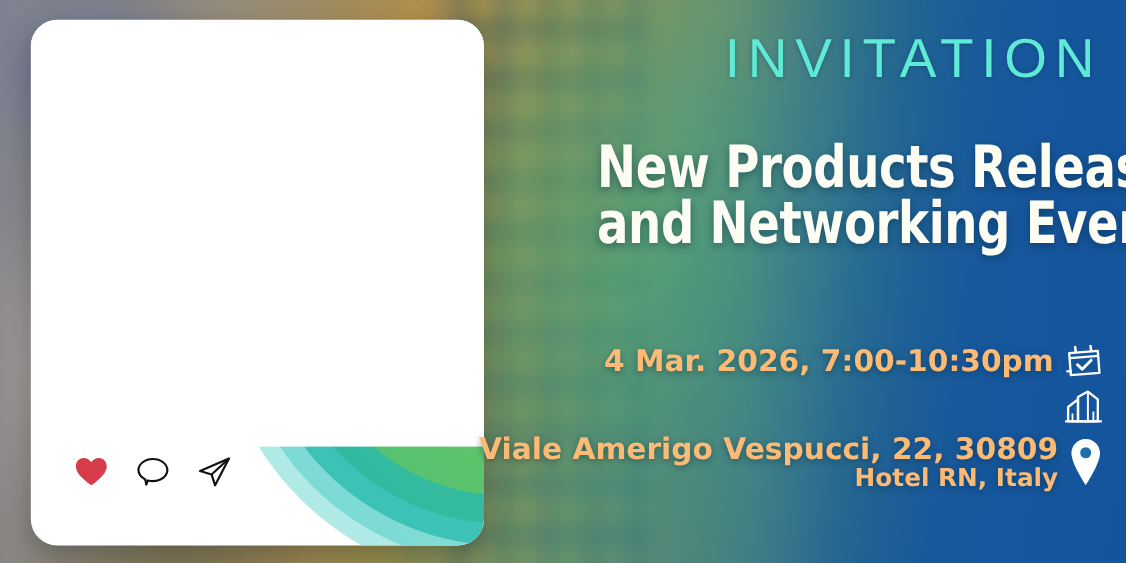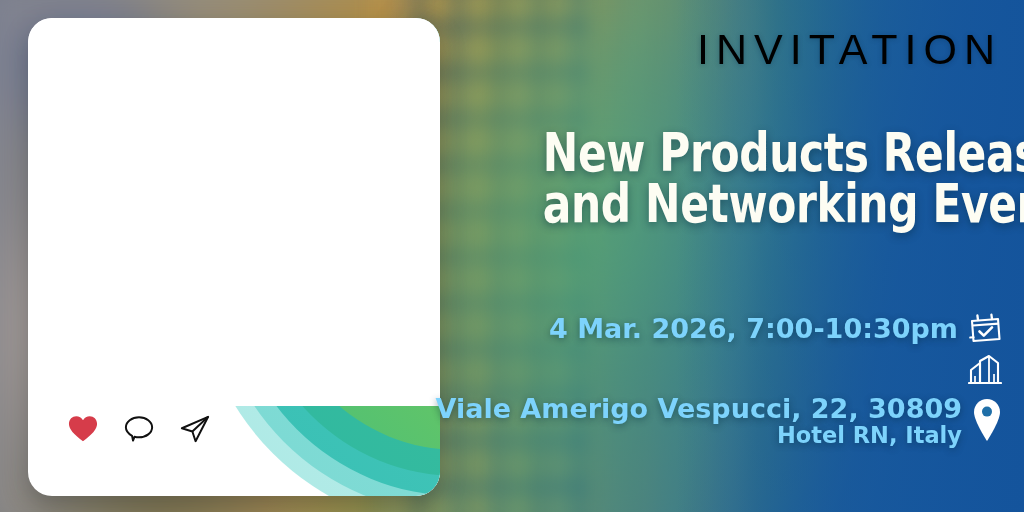--- a/index.html
+++ b/index.html
@@ -187,40 +187,40 @@
   .ic{width:30px;height:30px;display:block;}
 
   
   .right{
     position:absolute;left:450px;top:0;width:574px;height:512px;
     padding:0 22px 0 0;box-sizing:border-box;
   }
   .invitation{
     position:absolute;right:22px;top:28px;
     font-family:"Liberation Sans",sans-serif;
-    font-size:43px;font-weight:300;letter-spacing:7px;color:#000000;
+    font-size:50px;font-weight:300;letter-spacing:7px;color:#5eead4;
     line-height:1;white-space:nowrap;
     text-shadow:0 1px 5px rgba(0,40,70,.30);
   }
   .headline{
     position:absolute;right:22px;top:128px;width:100%;
     text-align:right;color:#fdfdf3;
     font-family:"DejaVu Sans",sans-serif;
     font-weight:bold;font-size:53px;line-height:.96;
     transform:scaleX(.80);transform-origin:right center;
     letter-spacing:-.5px;white-space:nowrap;
     text-shadow:0 3px 9px rgba(0,40,60,.45);
   }
   .headline div{display:block;}
   .details{
     position:absolute;right:22px;top:312px;width:100%;
   }
   .drow{
     display:flex;align-items:center;justify-content:flex-end;gap:10px;
-    color:#7dd3fc;font-family:"DejaVu Sans",sans-serif;font-weight:bold;
+    color:#fdba74;font-family:"DejaVu Sans",sans-serif;font-weight:bold;
     text-shadow:0 2px 7px rgba(0,40,60,.45);
     margin-bottom:7px;
   }
   .drow .txt{font-size:27px;line-height:1.08;white-space:nowrap;text-align:right;}
   .drow .txt small{display:block;}
   .dicon{width:34px;height:34px;flex:none;}
   .drow.addr .dicon{width:30px;height:46px;}
 </style>
 </head>
 <body>

